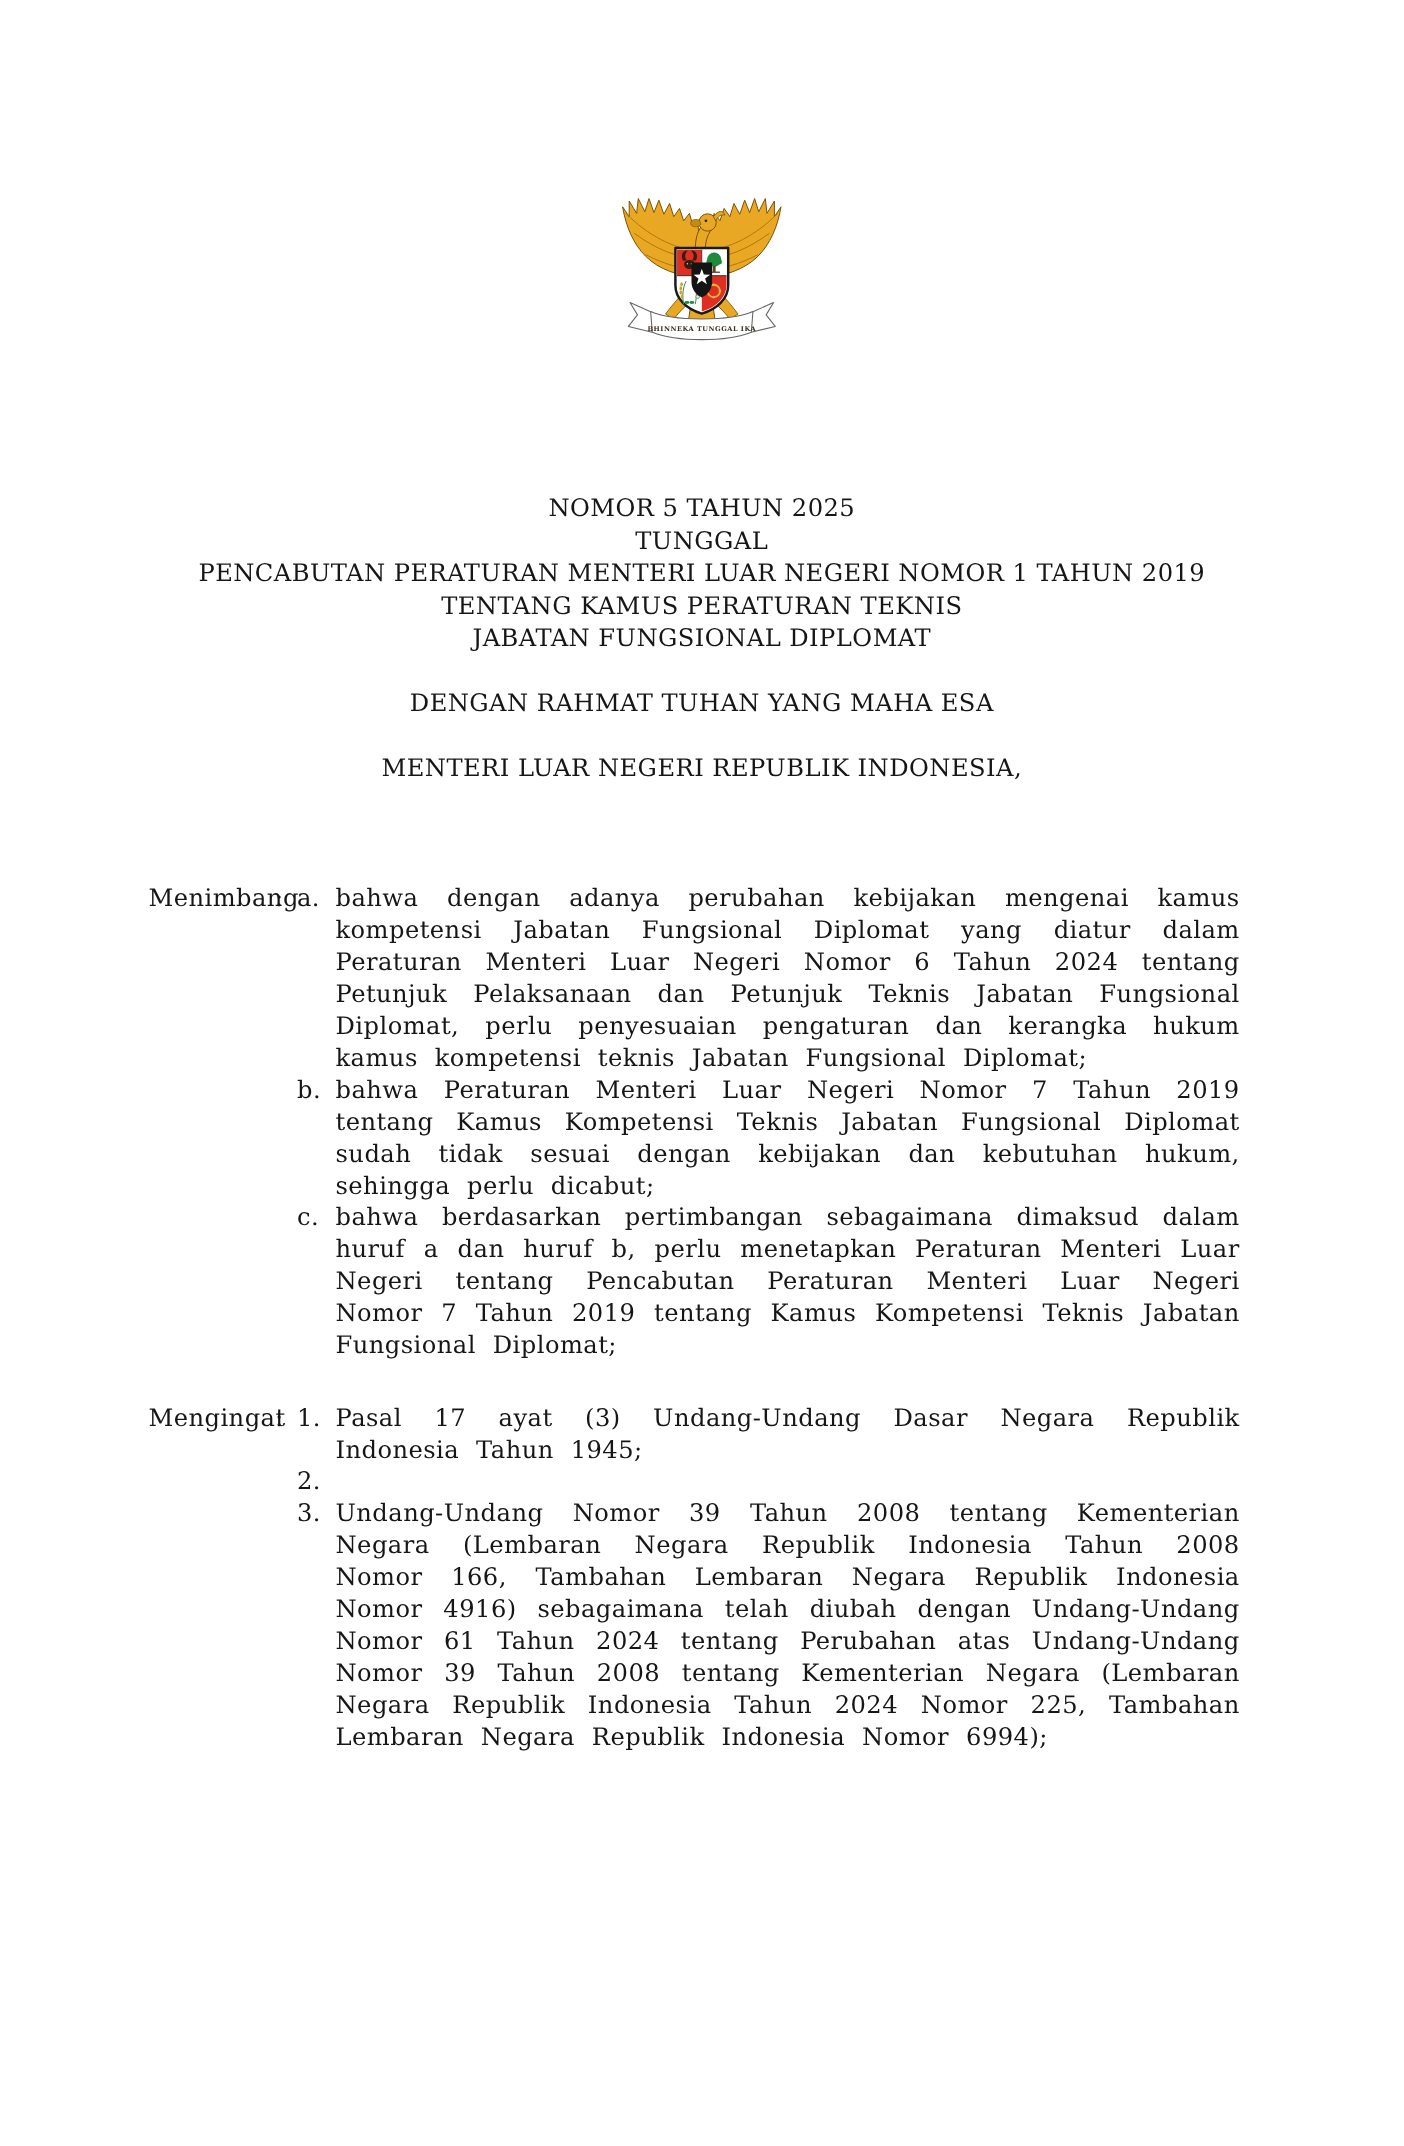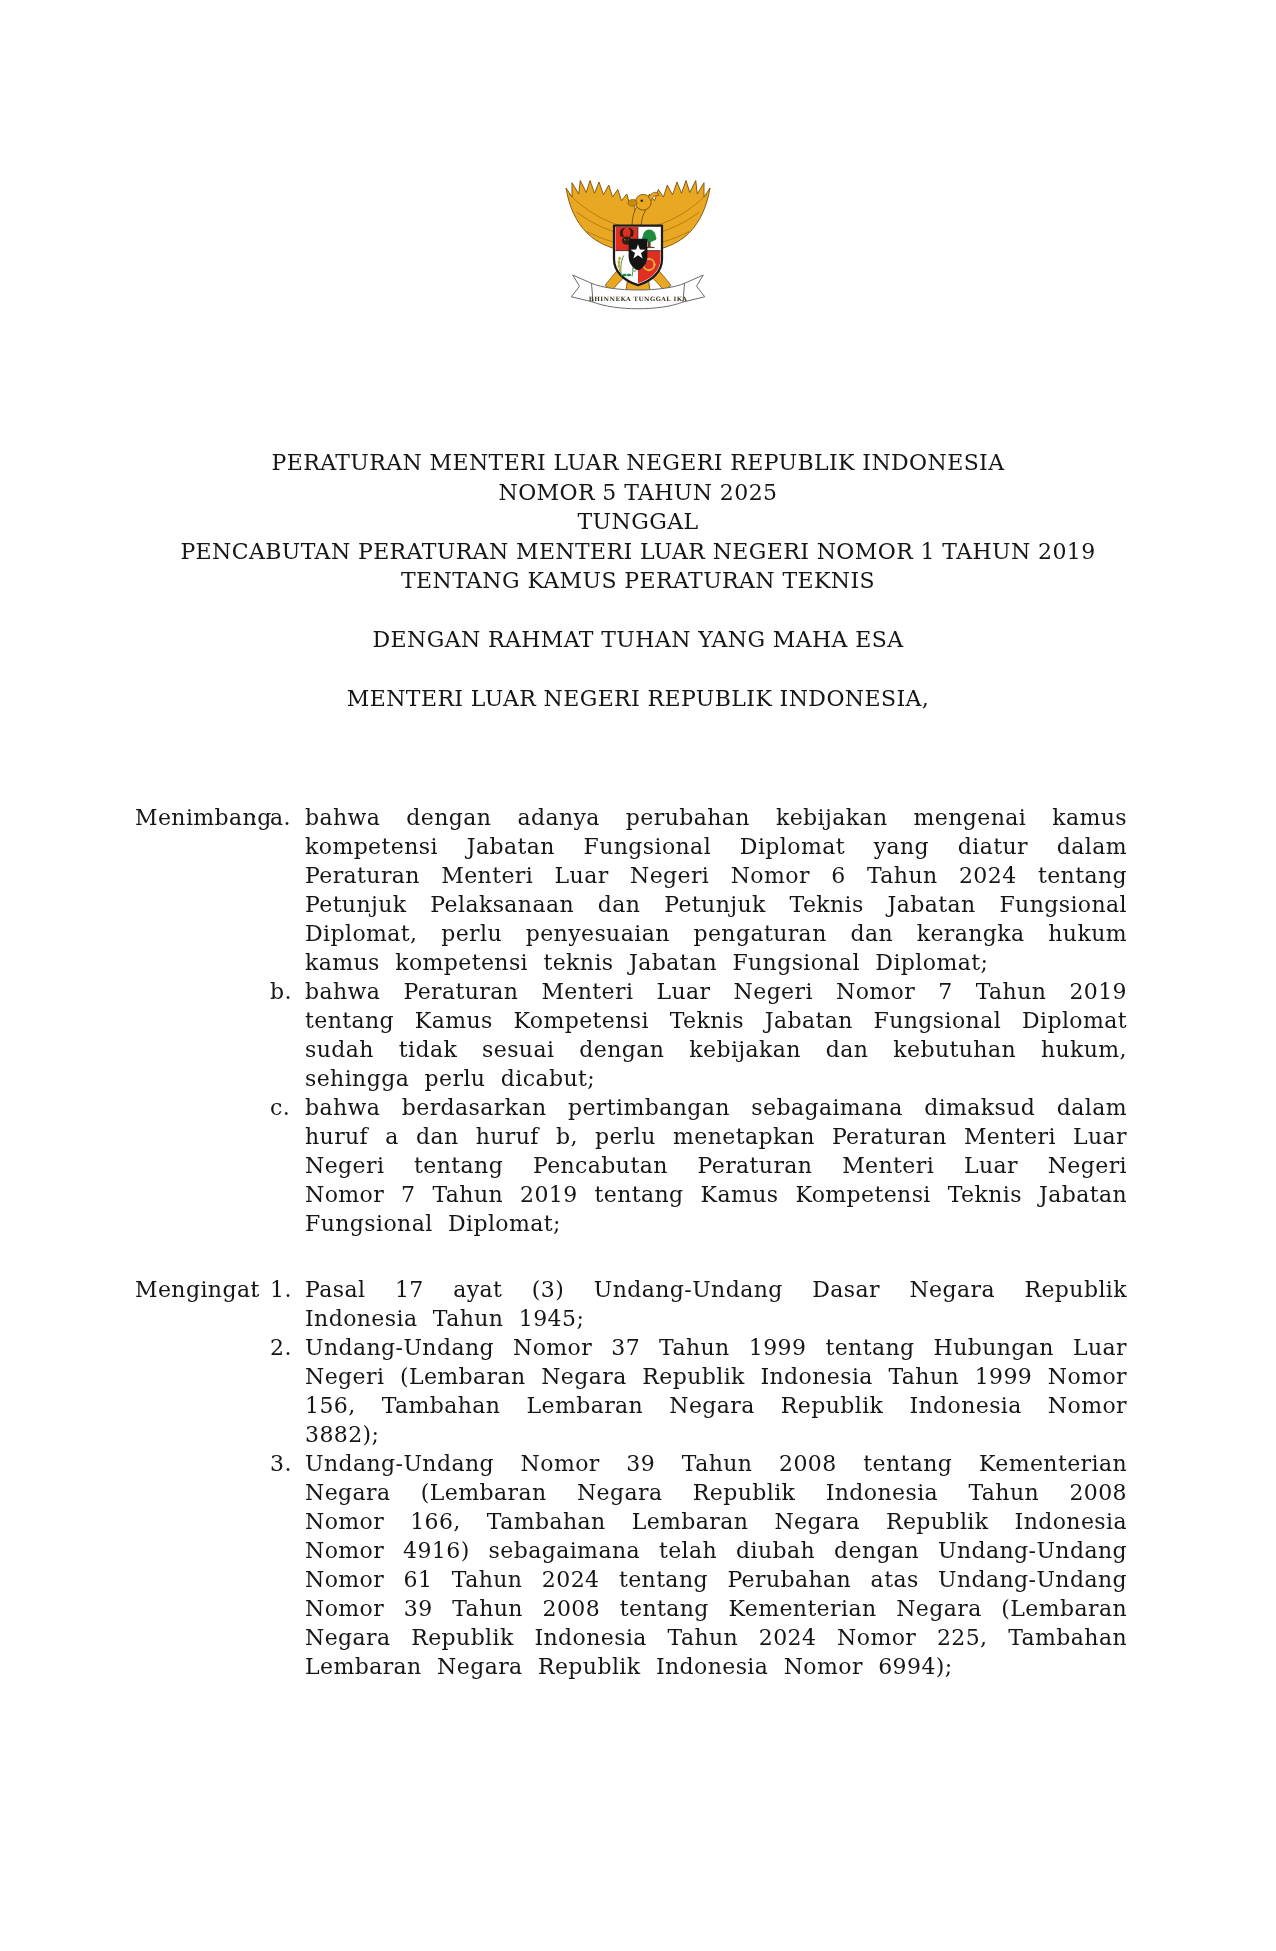--- a/index.html
+++ b/index.html
@@ -132,25 +132,25 @@
         <circle cx="114.5" cy="129.5" r="1.6" fill="#e2b13c"></circle>
         <circle cx="107" cy="122" r="1.6" fill="#e2b13c"></circle>
       </g>
 
       <path d="M87.5,87.5 L112.5,87.5 L112.5,111 C112.5,120.5 106.5,127.5 100,129.8 C93.5,127.5 87.5,120.5 87.5,111 Z" fill="#141414"></path>
       <polygon points="100,95 102.5,102.1 110,102.3 104,106.8 106.2,114 100,109.7 93.8,114 96,106.8 90,102.3 97.5,102.1" fill="#ffffff"></polygon>
     </g>
   </svg>
 
   <div class="title-block">
-    <div class="title-line">PERATURAN MENTERI LUAR NEGERI REPUBLIK INDONESIA</div>
     <div class="title-line">NOMOR 5 TAHUN 2025</div>
     <div class="title-line">TUNGGAL</div>
     <div class="title-line">PENCABUTAN PERATURAN MENTERI LUAR NEGERI NOMOR 1 TAHUN 2019</div>
     <div class="title-line">TENTANG KAMUS PERATURAN TEKNIS</div>
+    <div class="title-line">JABATAN FUNGSIONAL DIPLOMAT</div>
     <div class="title-line"></div>
     <div class="title-line">DENGAN RAHMAT TUHAN YANG MAHA ESA</div>
     <div class="title-line"></div>
     <div class="title-line">MENTERI LUAR NEGERI REPUBLIK INDONESIA,</div>
   </div>
 
   <div class="doc-body">
 
     <section>
       <div class="clause-row">
@@ -177,21 +177,20 @@
       <div class="clause-row">
         <div class="cell-label">Mengingat</div>
         <div class="cell-colon">:</div>
         <div class="cell-marker">1.</div>
         <div class="cell-text">Pasal 17 ayat (3) Undang-Undang Dasar Negara Republik Indonesia Tahun 1945;</div>
       </div>
       <div class="clause-row">
         <div class="cell-label"></div>
         <div class="cell-colon"></div>
         <div class="cell-marker">2.</div>
-        <div class="cell-text">Undang-Undang Nomor 37 Tahun 1999 tentang Hubungan Luar Negeri (Lembaran Negara Republik Indonesia Tahun 1999 Nomor 156, Tambahan Lembaran Negara Republik Indonesia Nomor 3882);</div>
       </div>
       <div class="clause-row">
         <div class="cell-label"></div>
         <div class="cell-colon"></div>
         <div class="cell-marker">3.</div>
         <div class="cell-text">Undang-Undang Nomor 39 Tahun 2008 tentang Kementerian Negara (Lembaran Negara Republik Indonesia Tahun 2008 Nomor 166, Tambahan Lembaran Negara Republik Indonesia Nomor 4916) sebagaimana telah diubah dengan Undang-Undang Nomor 61 Tahun 2024 tentang Perubahan atas Undang-Undang Nomor 39 Tahun 2008 tentang Kementerian Negara (Lembaran Negara Republik Indonesia Tahun 2024 Nomor 225, Tambahan Lembaran Negara Republik Indonesia Nomor 6994);</div>
       </div>
     </section>
 
   </div>

